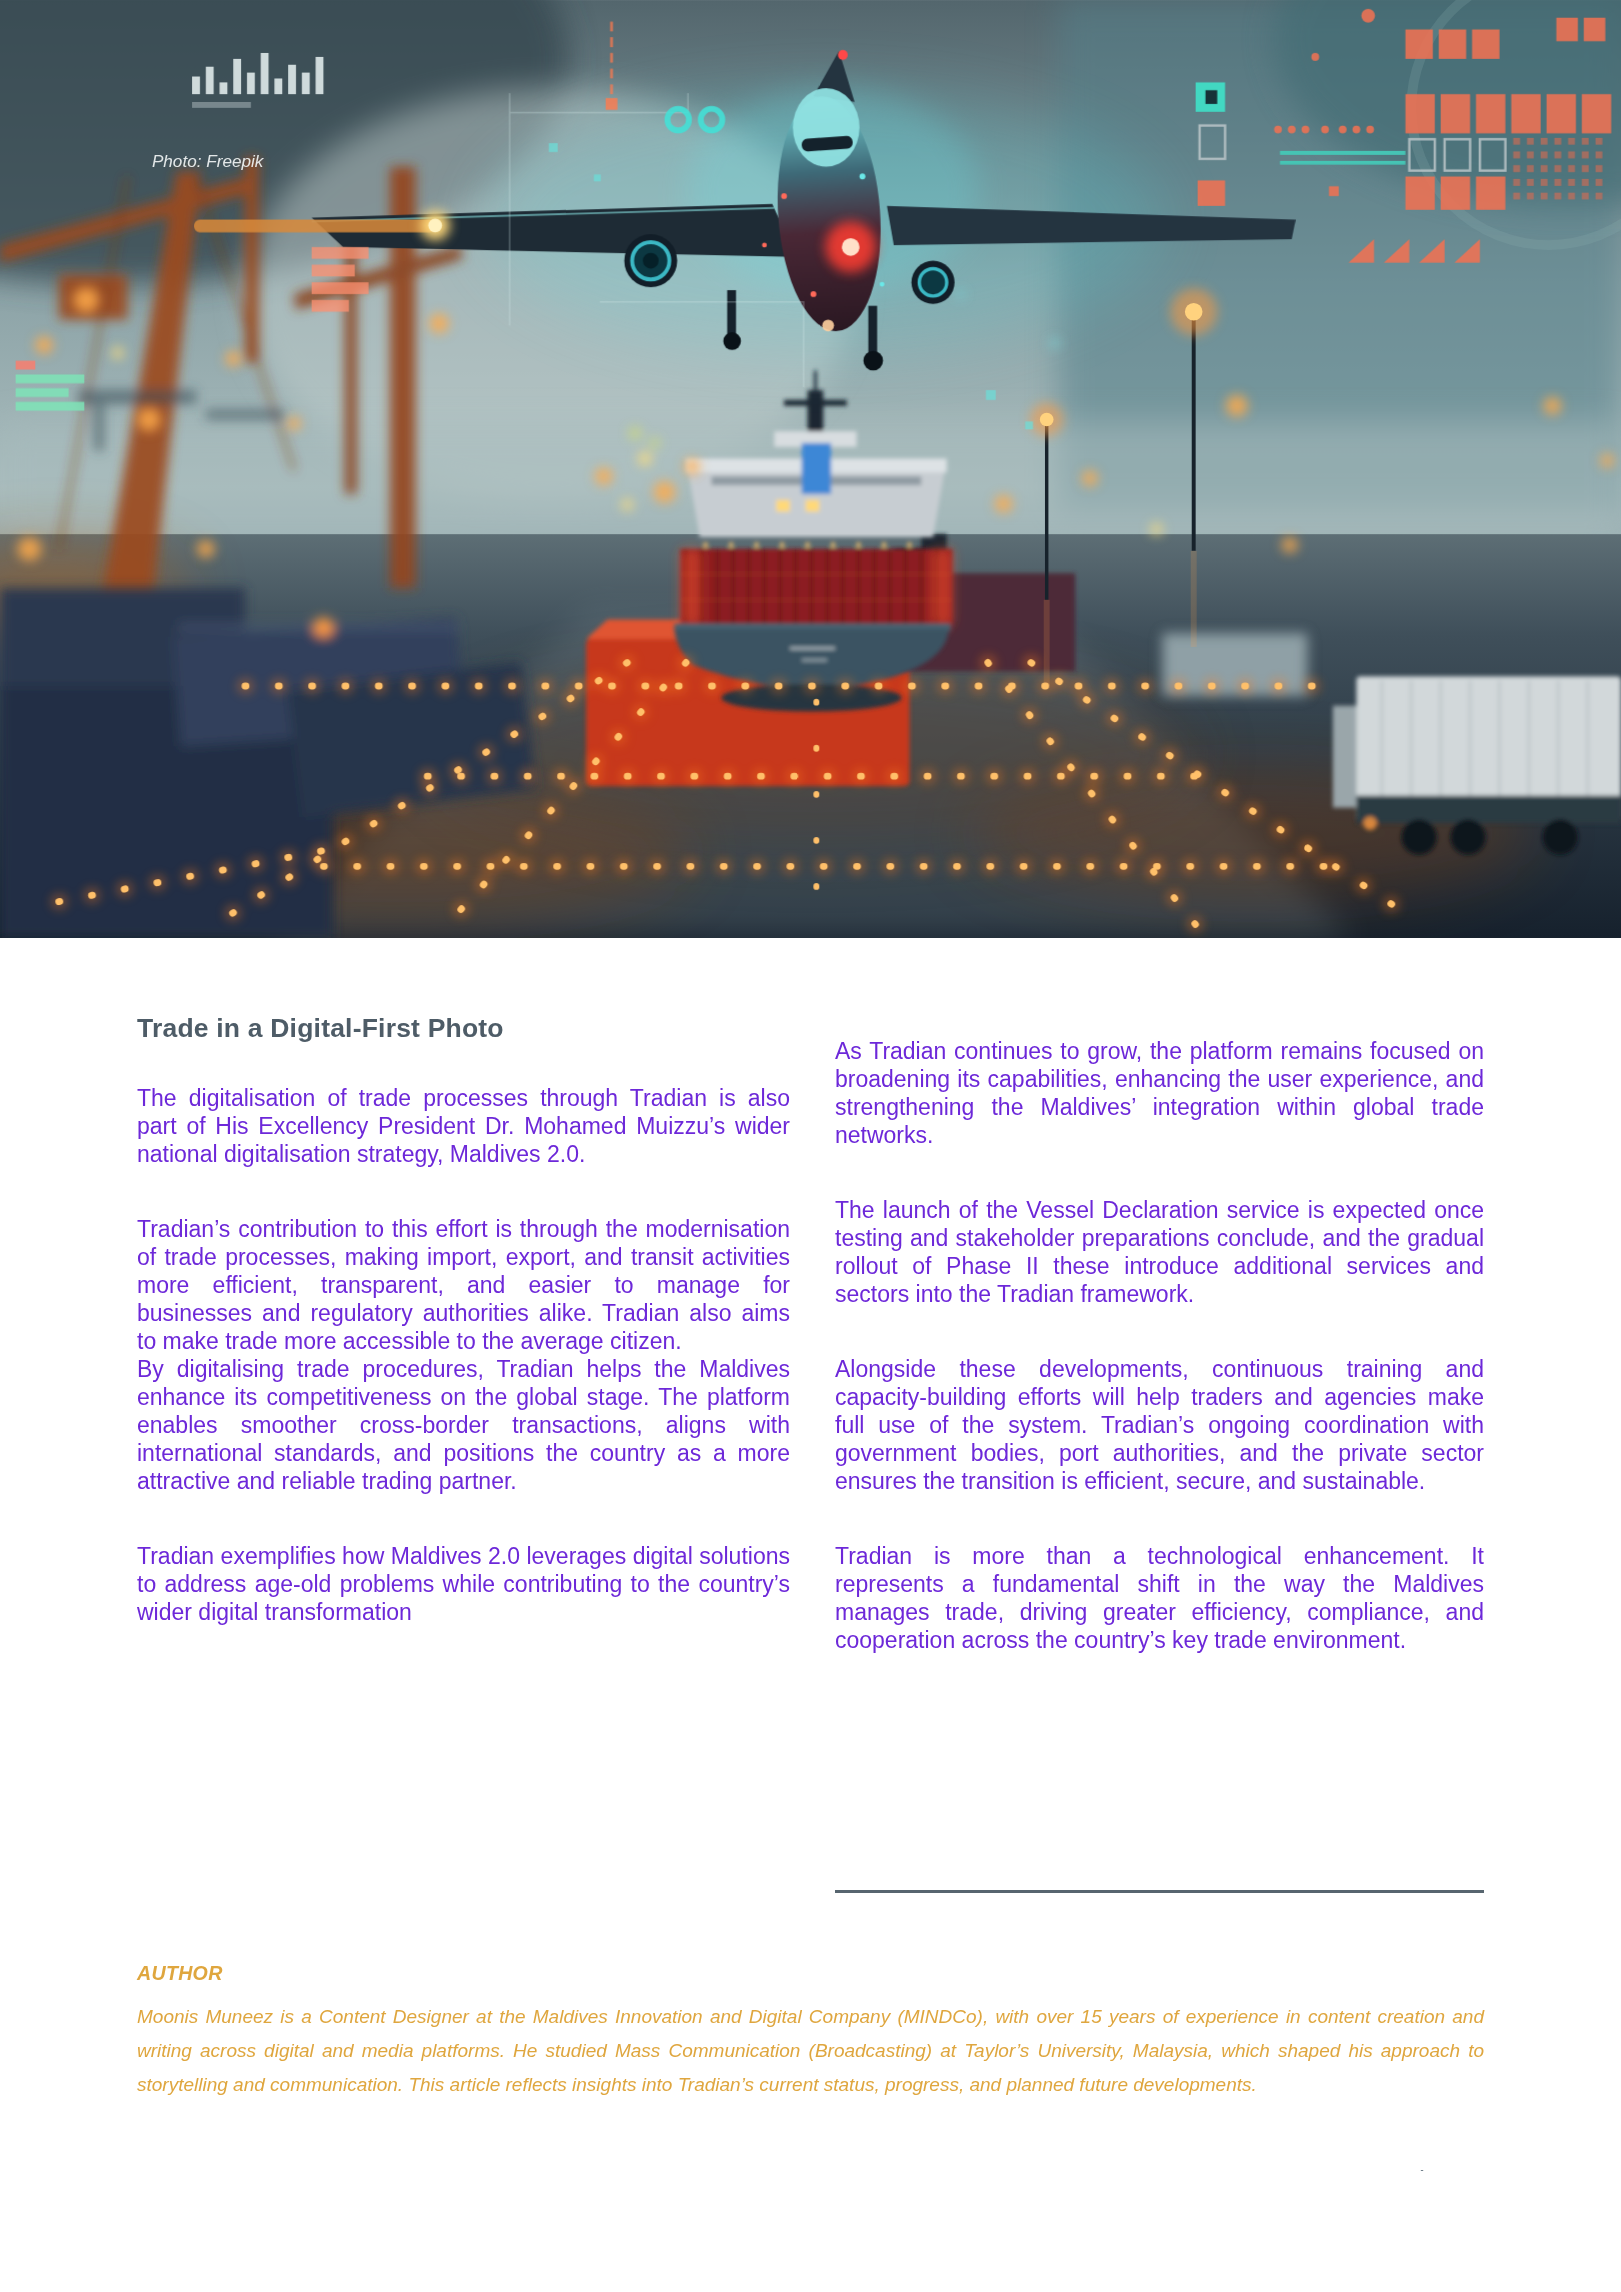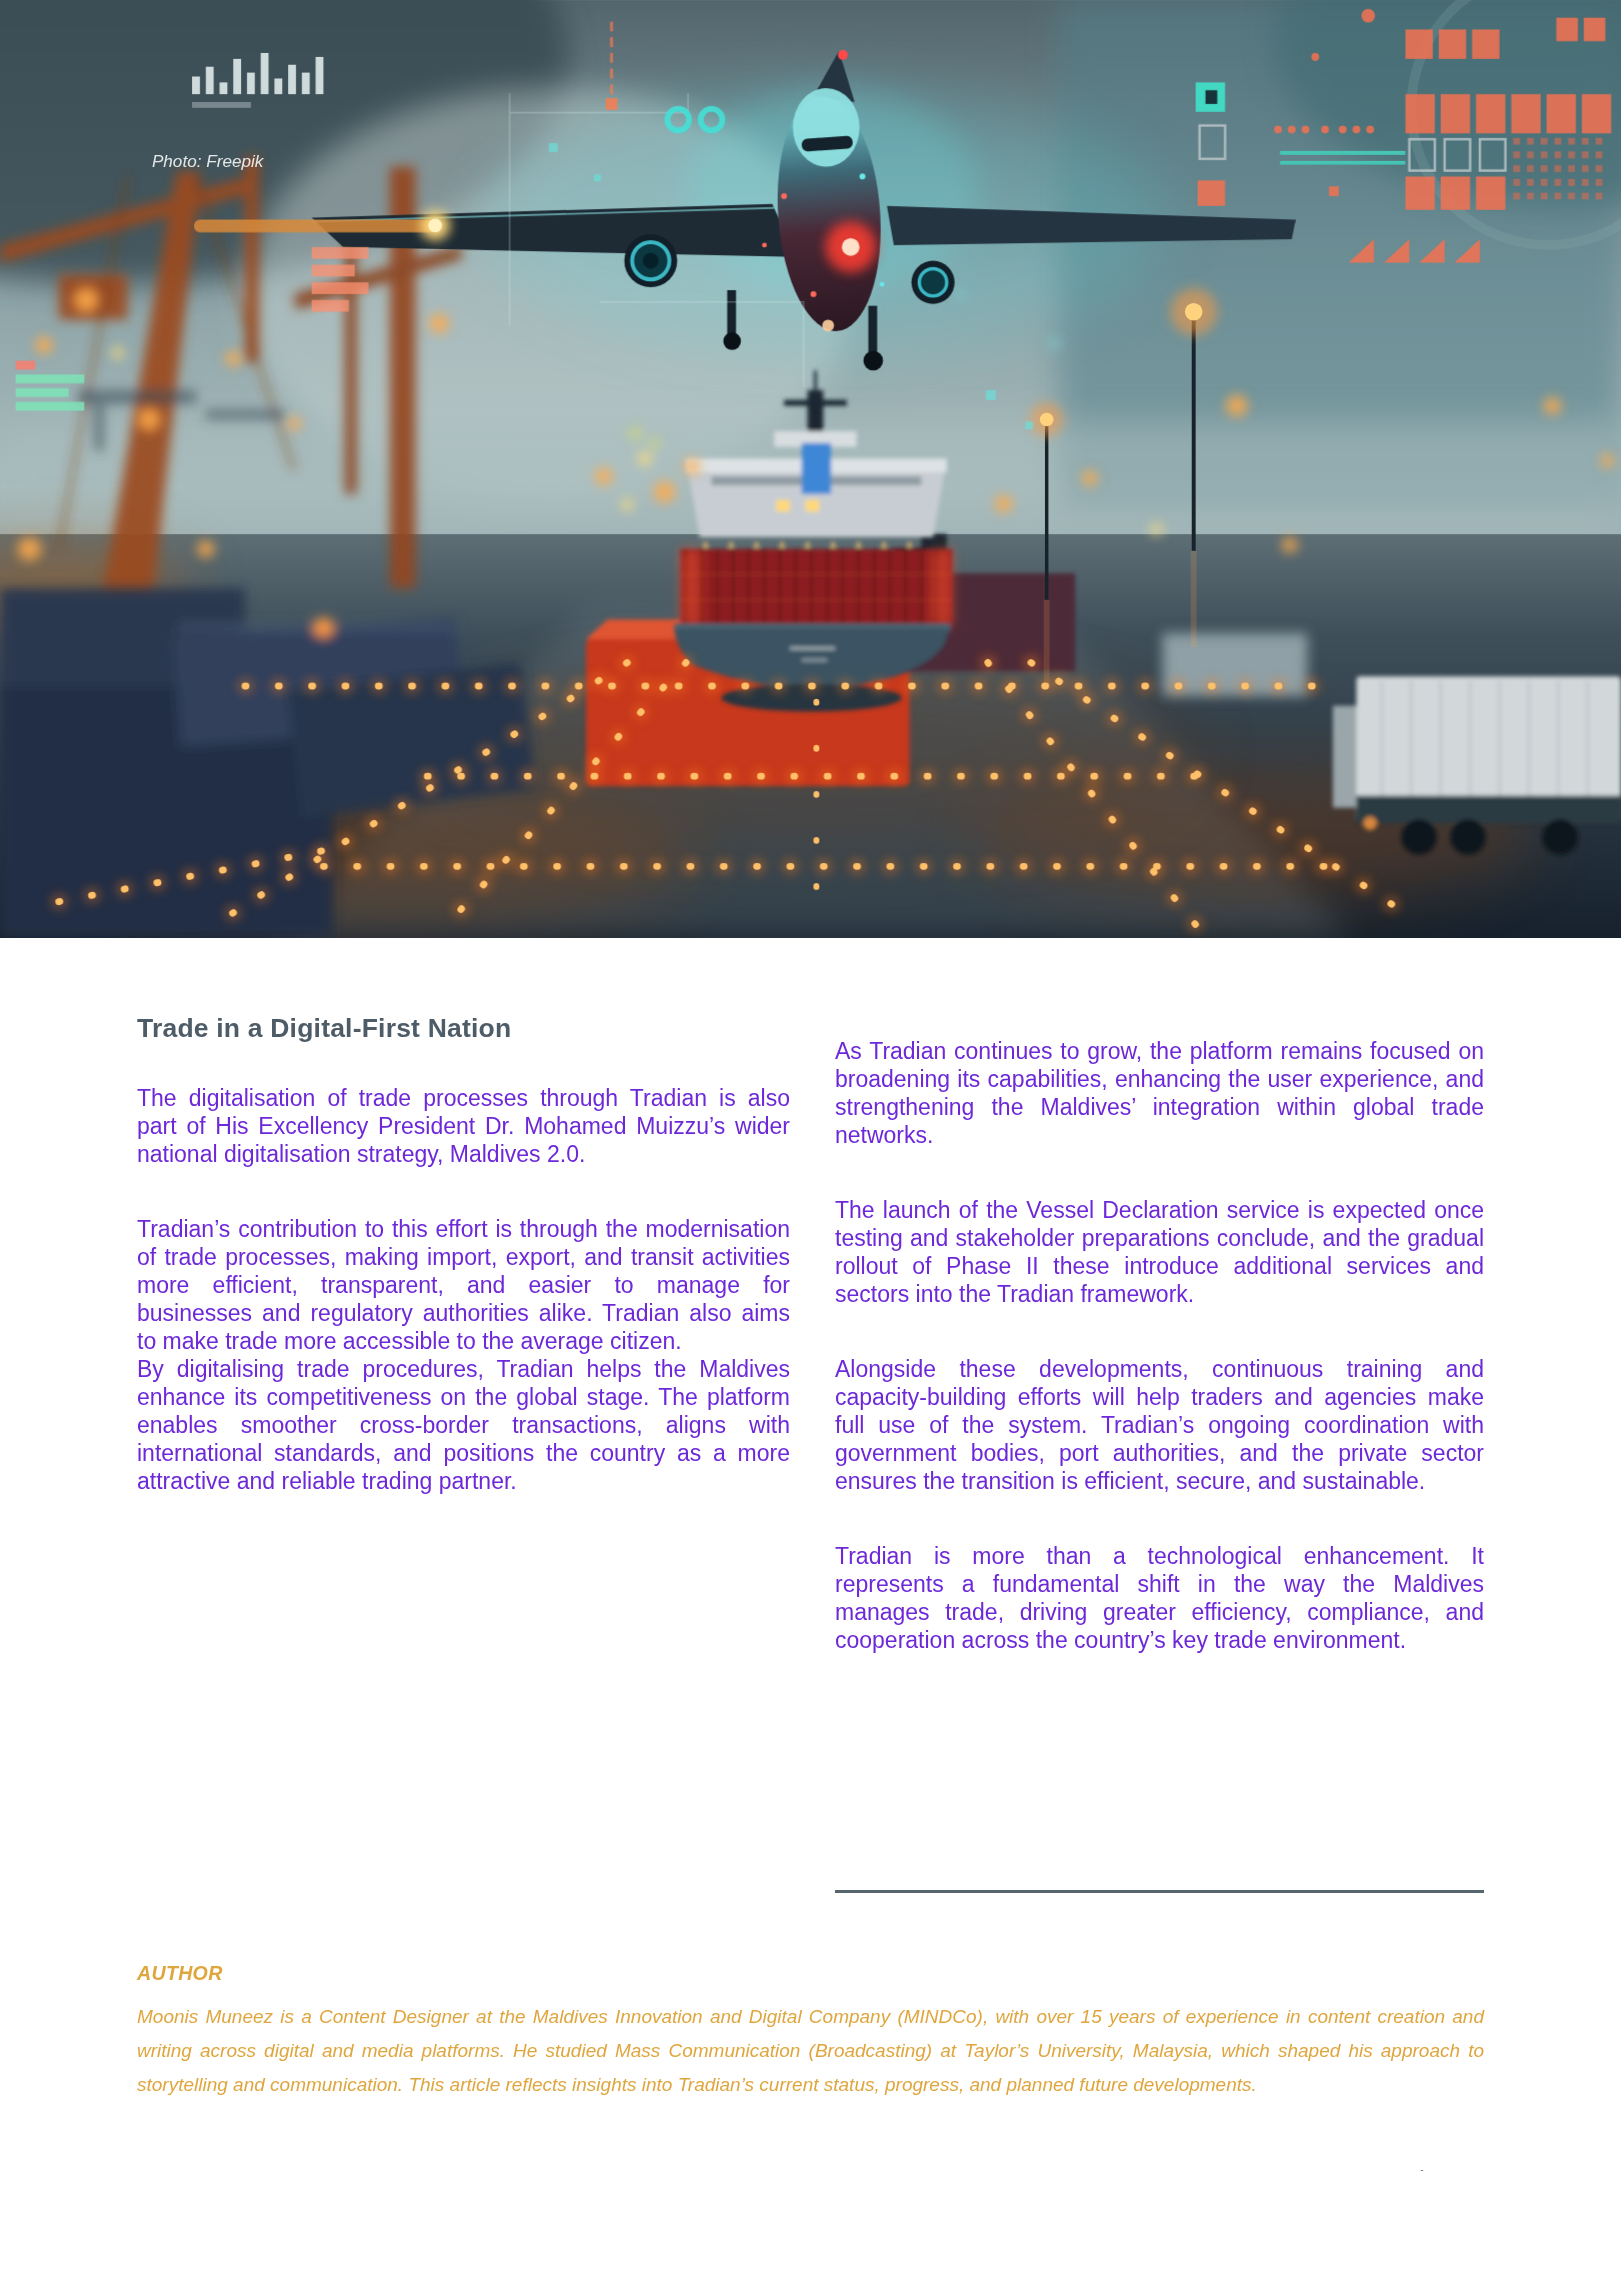--- a/index.html
+++ b/index.html
@@ -352,24 +352,25 @@
               <path d="M1544,200 h96"></path>
           </g>
         </g>
       </g>
 
       <text x="155" y="170" font-size="17.5" font-style="italic" fill="#f0f4f4" opacity=".92">Photo: Freepik</text>
     </svg>
   </div>
 
   <section class="col col-left">
-    <h1 class="article-heading">Trade in a Digital-First Nation</h1>
+    <h1 class="article-heading">Trade in a Digital-First Photo</h1>
     <p class="body-par">The digitalisation of trade processes through Tradian is also part of His Excellency President Dr. Mohamed Muizzu’s wider national digitalisation strategy, Maldives 2.0.</p>
     <p class="body-par tight">Tradian’s contribution to this effort is through the modernisation of trade processes, making import, export, and transit activities more efficient, transparent, and easier to manage for businesses and regulatory authorities alike. Tradian also aims to make trade more accessible to the average citizen.</p>
     <p class="body-par">By digitalising trade procedures, Tradian helps the Maldives enhance its competitiveness on the global stage. The platform enables smoother cross-border transactions, aligns with international standards, and positions the country as a more attractive and reliable trading partner.</p>
+    <p class="body-par">Tradian exemplifies how Maldives 2.0 leverages digital solutions to address age-old problems while contributing to the country’s wider digital transformation</p>
   </section>
 
   <section class="col col-right">
     <p class="body-par">As Tradian continues to grow, the platform remains focused on broadening its capabilities, enhancing the user experience, and strengthening the Maldives’ integration within global trade networks.</p>
     <p class="body-par">The launch of the Vessel Declaration service is expected once testing and stakeholder preparations conclude, and the gradual rollout of Phase II these introduce additional services and sectors into the Tradian framework.</p>
     <p class="body-par">Alongside these developments, continuous training and capacity-building efforts will help traders and agencies make full use of the system. Tradian’s ongoing coordination with government bodies, port authorities, and the private sector ensures the transition is efficient, secure, and sustainable.</p>
     <p class="body-par">Tradian is more than a technological enhancement. It represents a fundamental shift in the way the Maldives manages trade, driving greater efficiency, compliance, and cooperation across the country’s key trade environment.</p>
   </section>
 
   <div class="divider"></div>

